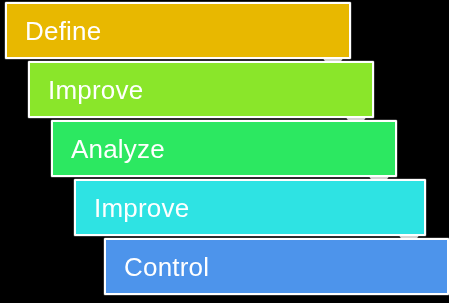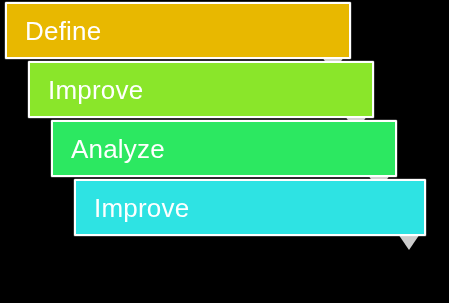--- a/index.html
+++ b/index.html
@@ -66,20 +66,23 @@
     </div>
     <div class="stage" style="left: 28px; top: 61px; width: 346px; height: 57px; background: rgb(138, 230, 42); z-index: 9;">
       <span class="stage-label">Improve</span>
     </div>
     <div class="stage" style="left: 51px; top: 120px; width: 346px; height: 57px; background: rgb(44, 232, 97); z-index: 8;">
       <span class="stage-label">Analyze</span>
     </div>
     <div class="stage" style="left: 74px; top: 179px; width: 352px; height: 57px; background: rgb(46, 227, 227); z-index: 7;">
       <span class="stage-label">Improve</span>
     </div>
+    <div class="stage" style="left: 104px; top: 238px; width: 345px; height: 57px; background: rgb(77, 148, 235); z-index: 6;">
+      <span class="stage-label">Control</span>
+    </div>
     <div class="arrow warm" style="left: 318px; top: 34px;">
       <div class="shaft"></div>
       <div class="head"></div>
     </div>
     <div class="arrow" style="left: 341px; top: 93px;">
       <div class="shaft"></div>
       <div class="head"></div>
     </div>
     <div class="arrow" style="left: 364px; top: 152px;">
       <div class="shaft"></div>

